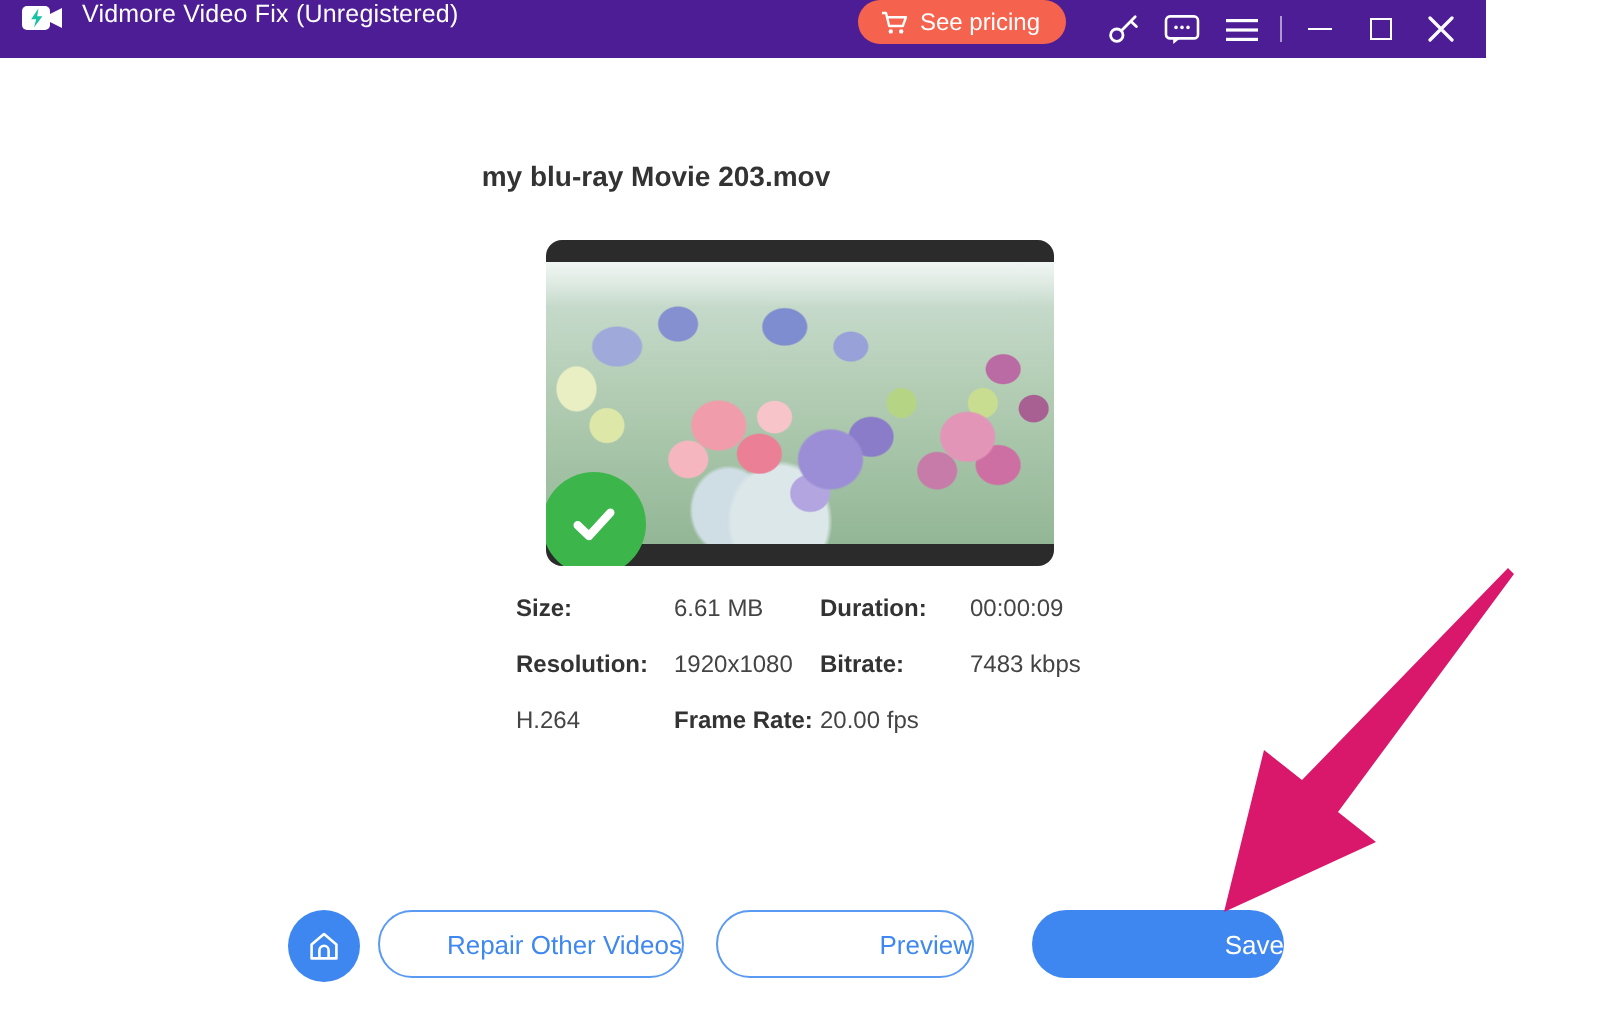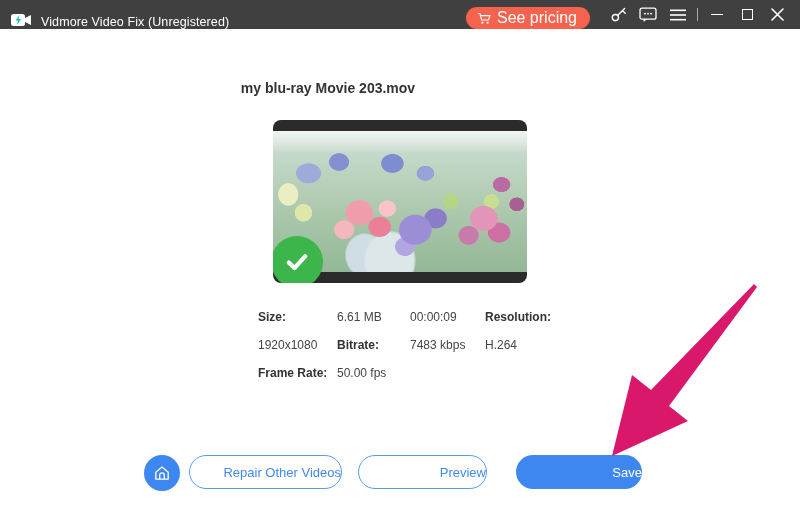--- a/index.html
+++ b/index.html
@@ -1,29 +1,29 @@
 <!DOCTYPE html>
 <html><head>
 <meta charset="utf-8">
 <style>
   * { margin: 0; padding: 0; box-sizing: border-box; }
   html, body { width: 800px; height: 514px; background: #fff; font-family: "Liberation Sans", sans-serif; }
   .window { position: relative; width: 800px; height: 514px; background: #fff; overflow: hidden; }
 
   
   .titlebar {
-    position: absolute; top: 0; left: 0; width: 800px; height: 29px;
-    background: #404040; display: flex; align-items: flex-end;
+    position: absolute; top: 0; left: 0; width: 743px; height: 29px;
+    background: #4c1d95; display: flex; align-items: flex-start;
   }
   .app-icon { margin-left: 10px; display: flex; align-items: center; }
   .app-title { color: #ffffff; font-size: 12.5px; margin-left: 9px; letter-spacing: .1px; }
   .pricing-btn {
     margin-left: auto; height: 22px; border-radius: 11px; background: #f5624d;
     display: flex; align-items: center; gap: 6px; padding: 0 13px 0 11px;
-    color: #fff; font-size: 16px; border: none; cursor: pointer;
+    color: #fff; font-size: 12px; border: none; cursor: pointer;
   }
   .tb-icons { display: flex; align-items: center; margin-left: 13px; margin-right: 8px; gap: 0; }
   .tb-icon { width: 30px; height: 29px; display: flex; align-items: center; justify-content: center; cursor: pointer; }
   .tb-divider { width: 1px; height: 13px; background: rgba(255,255,255,.55); margin: 0 4px; }
   .min-glyph { width: 12px; border-top: 1.6px solid #fff; }
   .max-glyph { width: 11px; height: 11px; border: 1.6px solid #fff; }
 
   
   .filename {
     position: absolute; top: 80px; left: 0; width: 656px; text-align: center;
@@ -61,21 +61,21 @@
       linear-gradient(180deg, rgba(246,250,248,.85) 0%, rgba(246,250,248,0) 16%),
       linear-gradient(180deg, #cfe0d6 0%, #b3cdb4 45%, #93b796 100%);
   }
   .check-badge {
     position: absolute; left: -2px; top: 116px; width: 52px; height: 52px;
     border-radius: 50%; background: #3cb54a;
     display: flex; align-items: center; justify-content: center;
   }
 
   .info-grid {
-    position: absolute; left: 258px; top: 303px;
+    position: absolute; left: 258px; top: 290px;
     display: grid; grid-template-columns: 79px 73px 75px auto;
     font-size: 12px; line-height: 28px; color: #444; white-space: nowrap;
   }
   .info-grid .lbl { font-weight: bold; color: #333; }
 
   .message {
     position: absolute; top: 406px; left: 0; width: 800px; text-align: center;
     font-size: 15px; font-weight: bold; color: #1c1c1c;
   }
 
@@ -167,30 +167,31 @@
     <div class="check-badge">
       <svg width="30" height="30" viewBox="0 0 24 24">
         <path d="M5.5 12.5 L10 16.8 L18.5 7.5" fill="none" stroke="#fff" stroke-width="3.4" stroke-linecap="round" stroke-linejoin="round"></path>
       </svg>
     </div>
   </div>
 
   <div class="info-grid">
     <span class="lbl">Size:</span>
     <span class="val">6.61 MB</span>
+    <span class="lbl">Duration:</span>
     <span class="val">00:00:09</span>
 
     <span class="lbl">Resolution:</span>
     <span class="val">1920x1080</span>
     <span class="lbl">Bitrate:</span>
     <span class="val">7483 kbps</span>
 
     <span class="val">H.264</span>
     <span class="lbl">Frame Rate:</span>
-    <span class="val">50.00 fps</span>
+    <span class="val">20.00 fps</span>
   </div>
 
 
   <button class="home-btn">
     <span style="display:flex;">
       <svg width="18" height="18" viewBox="0 0 18 18">
         <path d="M2.8 8.2 L9 3 L15.2 8.2 V15.2 H2.8 Z" fill="none" stroke="#fff" stroke-width="1.3" stroke-linejoin="round"></path>
         <path d="M6.7 15.2 V11.2 A2.3 2.3 0 0 1 11.3 11.2 V15.2" fill="none" stroke="#fff" stroke-width="1.3"></path>
       </svg>
     </span>

